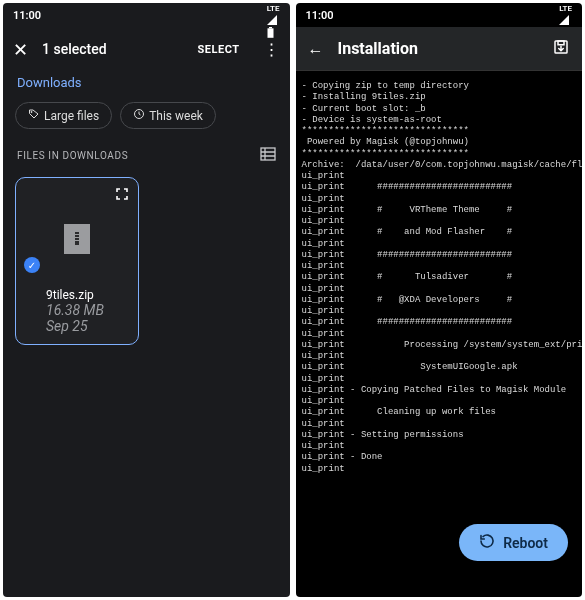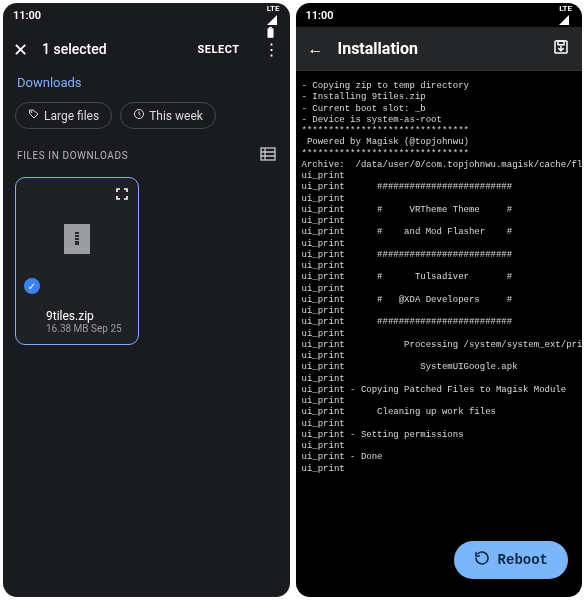--- a/index.html
+++ b/index.html
@@ -8,21 +8,21 @@
     height: 600px;
     background: #fff;
     font-family: -apple-system, Roboto, "Segoe UI", Arial, sans-serif;
     display: flex;
     gap: 6px;
     padding: 3px;
     overflow: hidden;
   }
   .phone {
     flex: 1 1 50%;
-    border-radius: 14px;
+    border-radius: 4px;
     overflow: hidden;
     display: flex;
     flex-direction: column;
     position: relative;
   }
   .phone.left { background: #1a1b1e; color: #e6e6e6; }
   .phone.right { background: #000; color: #ddd; }
 
   
   .statusbar {
@@ -124,21 +124,21 @@
     border-radius: 50%;
     background: #3b82f6;
     display: flex; align-items: center; justify-content: center;
     color: #fff;
     font-size: 10px;
     flex: none;
     margin-top: 1px;
   }
   .finfo { display: flex; flex-direction: column; margin-top: 32px; }
   .fname { font-size: 12px; color: #fff; }
-  .fmeta { font-size: 10px; color: #9a9ca0; }
+  .fmeta { font-size: 14px; color: #9a9ca0; font-style: italic; }
 
   
   .rtitlebar {
     height: 44px;
     background: #242628;
     display: flex;
     align-items: center;
     padding: 0 12px;
     gap: 14px;
     color: #fff;
@@ -155,22 +155,21 @@
     font-size: 9px;
     line-height: 1.25;
     color: #dadada;
     white-space: pre;
     overflow: hidden;
   }
 
   .reboot-wrap {
     position: absolute;
     right: 14px;
-    bottom: 18px;
-    font-family: Liberation Mono, monospace;
+    bottom: 36px;
   }
   .reboot {
     background: #7ab6f9;
     color: #0e2a47;
     border-radius: 20px;
     padding: 9px 20px;
     display: flex;
     align-items: center;
     gap: 8px;
     font-size: 14px;

